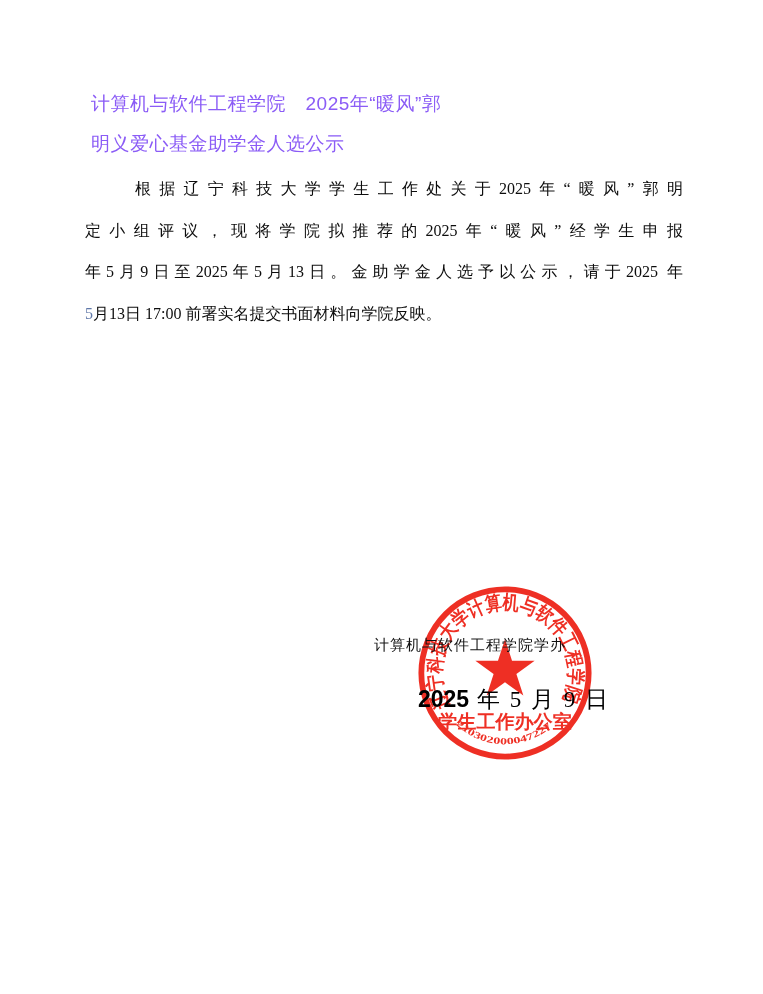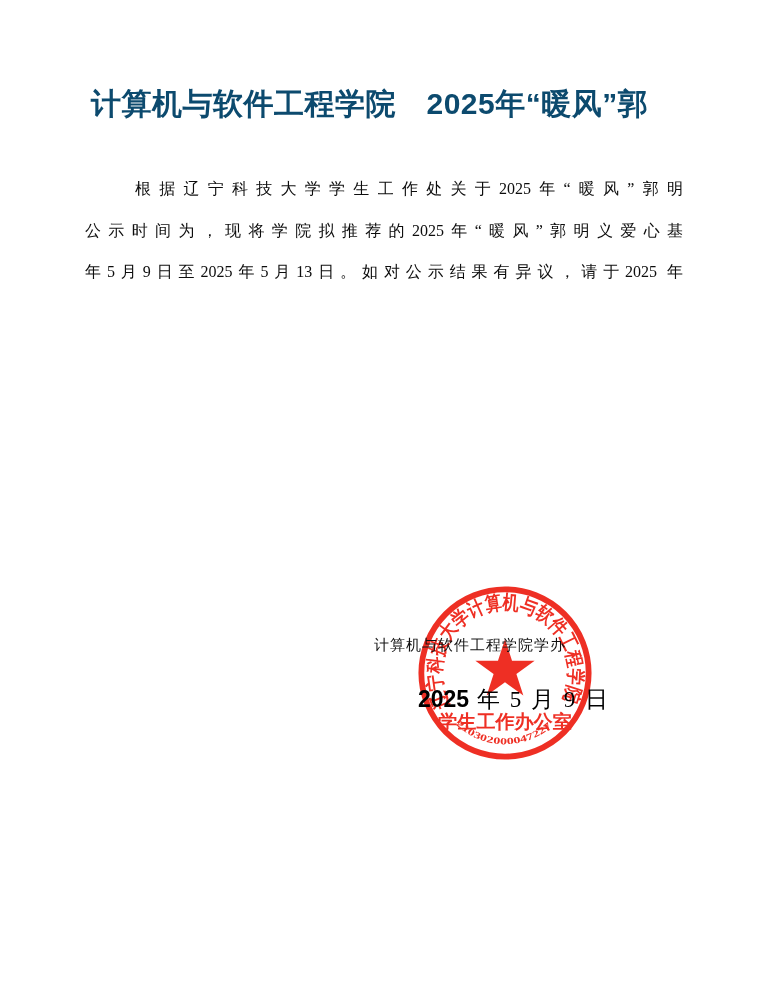--- a/index.html
+++ b/index.html
@@ -4,21 +4,21 @@
 <style>
   html,body{margin:0;padding:0;}
   body{
     width:763px;height:994px;background:#ffffff;position:relative;
     font-family:"Liberation Serif", serif;overflow:hidden;
   }
   .page{position:absolute;inset:0;background:#ffffff;}
   .doc-title{
     position:absolute;left:91px;top:84px;width:600px;
     font-family:"Liberation Sans", sans-serif;
-    font-weight:700;font-size:30px;line-height:40px;color:#0c4a6e;
+    font-weight:400;font-size:19px;line-height:40px;color:#8b5cf6;
     letter-spacing:0.5px;
   }
   .body-block{
     position:absolute;left:85px;top:168px;width:598px;
     font-size:16px;color:#0d0d0d;
   }
   .line{
     height:41.7px;line-height:41.7px;white-space:nowrap;
   }
   .line.just{
@@ -45,26 +45,28 @@
   }
   .seal text{font-family:"Liberation Serif", serif;font-weight:700;}
 </style>
 </head>
 <body>
 
 <div class="page">
 
   <div class="doc-title">
     <div>计算机与软件工程学院　2025年“暖风”郭</div>
+    <div>明义爱心基金助学金人选公示</div>
   </div>
 
   <div class="body-block">
     <div class="line just indent">根据辽宁科技大学学生工作处关于2025年“暖风”郭明</div>
-    <div class="line just">公示时间为，现将学院拟推荐的2025年“暖风”郭明义爱心基</div>
-    <div class="line just">年5月9日至2025年5月13日。如对公示结果有异议，请于2025 年</div>
+    <div class="line just">定小组评议，现将学院拟推荐的2025年“暖风”经学生申报</div>
+    <div class="line just">年5月9日至2025年5月13日。金助学金人选予以公示，请于2025 年</div>
+    <div class="line"><span class="hl" style="color: rgb(95, 119, 168);">5</span><span>月13日 17:00 前署实名提交书面材料向学院反映。</span></div>
   </div>
 
   <div class="signoff-unit">计算机与软件工程学院学办</div>
 
   <div class="signoff-date"><span class="yr">2025</span><span> 年 5 月 9 日</span></div>
 
   <svg class="seal" viewBox="0 0 200 200" xmlns="http://www.w3.org/2000/svg">
     <defs>
       <path id="arcTop" d="M 37.6,136 A 72,72 0 1 1 162.4,136" fill="none"></path>
       <path id="arcBottom" d="M 43.4,156.6 A 80,80 0 0 0 156.6,156.6" fill="none"></path>

